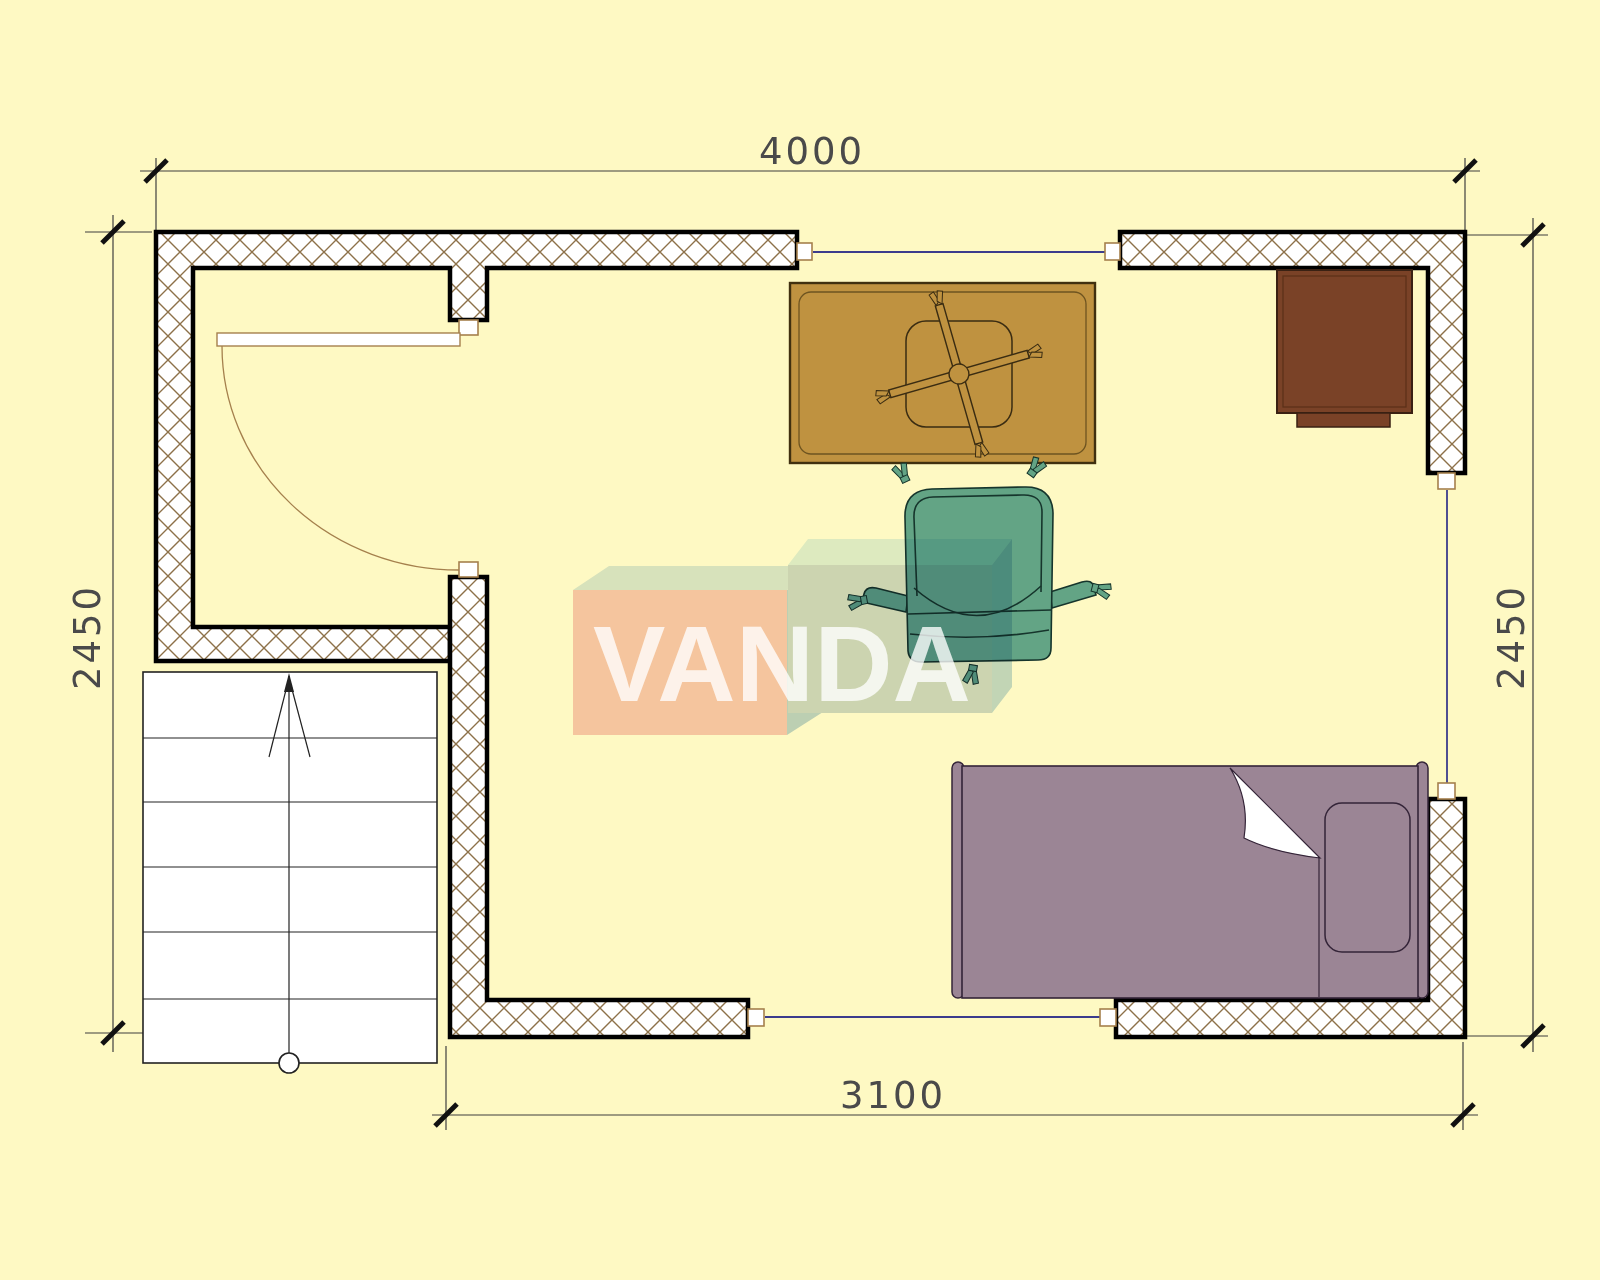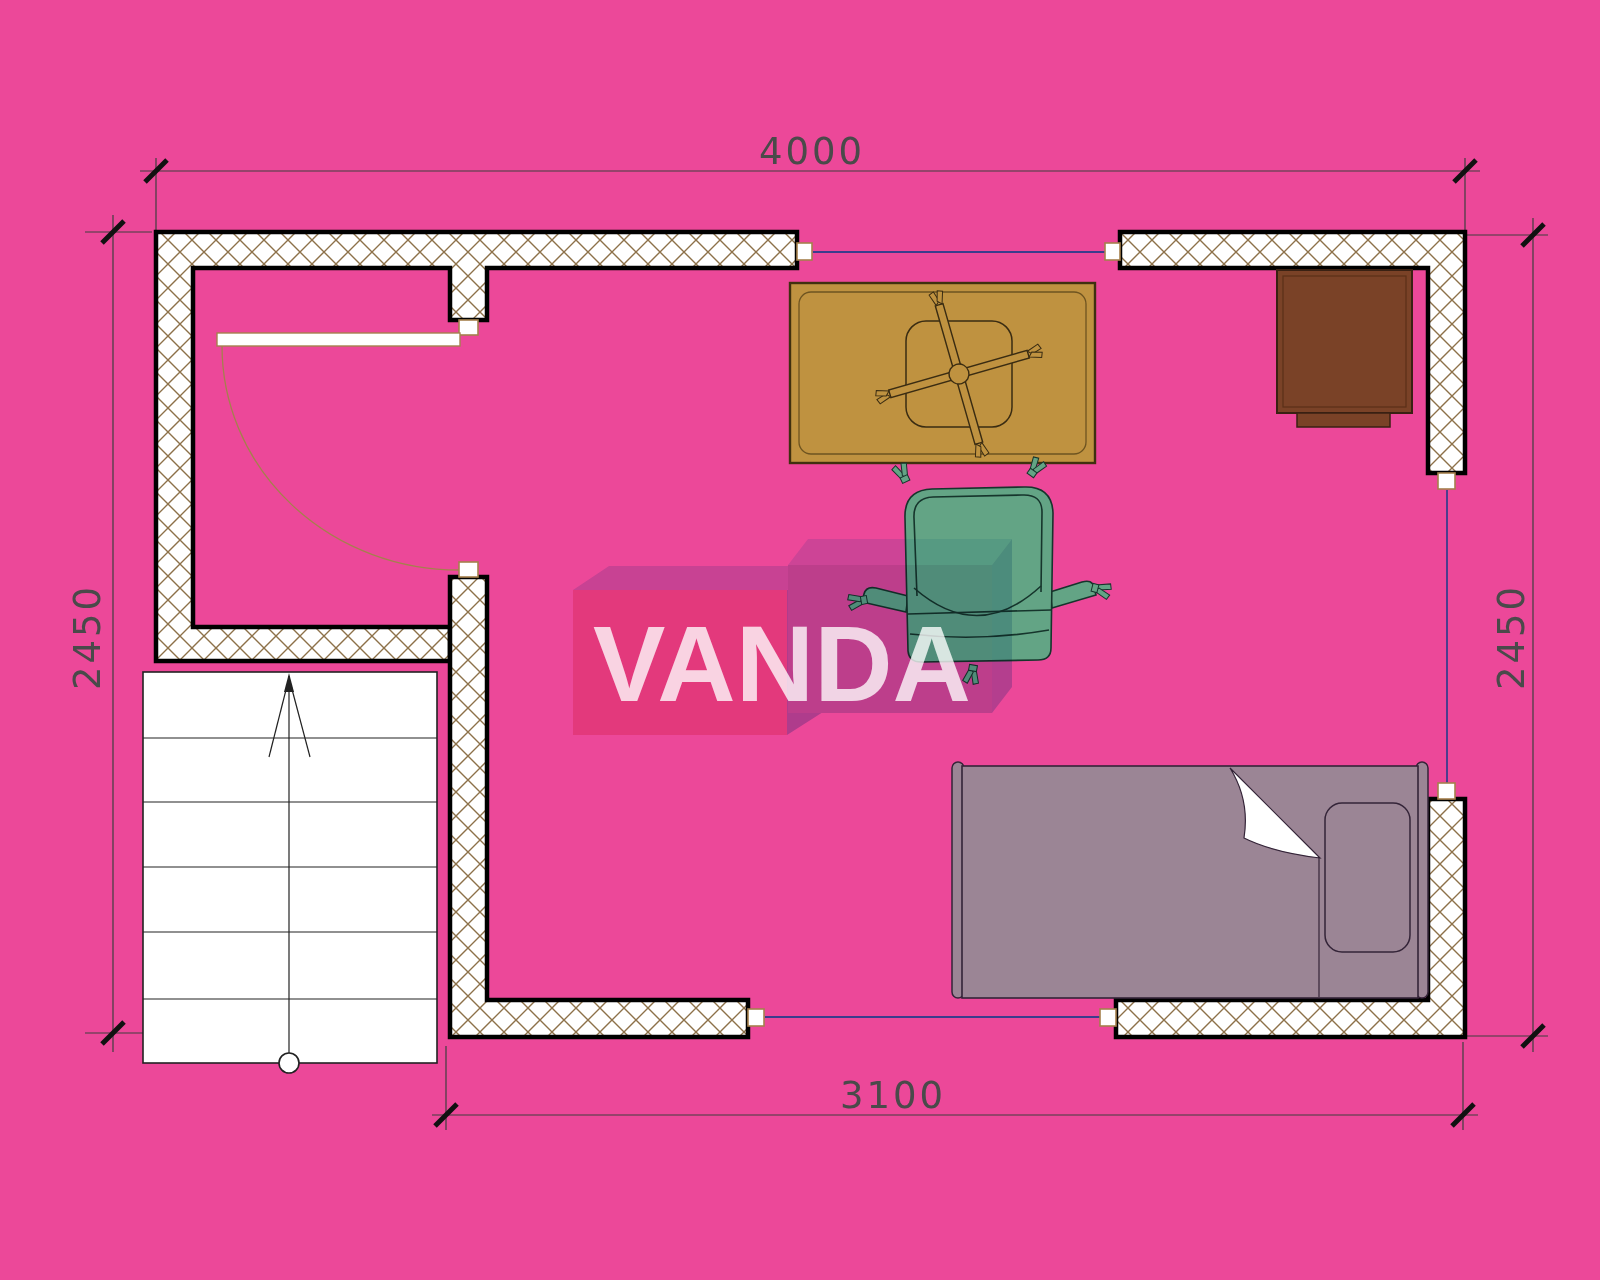--- a/index.html
+++ b/index.html
@@ -1,16 +1,16 @@
 <!DOCTYPE html>
 <html><head>
 <meta charset="utf-8">
 <style>
   html,body{margin:0;padding:0;background:#ffffff;}
-  .page{position:relative;width:1600px;height:1280px;background:#ec4899;overflow:hidden;
+  .page{position:relative;width:1600px;height:1280px;background:#fef9c3;overflow:hidden;
         font-family:"DejaVu Sans",sans-serif;}
   svg text.dim{font-family:"DejaVu Sans",sans-serif;font-size:37px;letter-spacing:3px;
                fill:#4a4a4a;font-weight:400;}
   svg text.brand{font-family:"Liberation Sans",sans-serif;font-weight:bold;font-size:108px;
                  fill:rgba(255,255,255,0.78);}
   .mult{mix-blend-mode:multiply;}
 </style>
 </head>
 <body>
 

